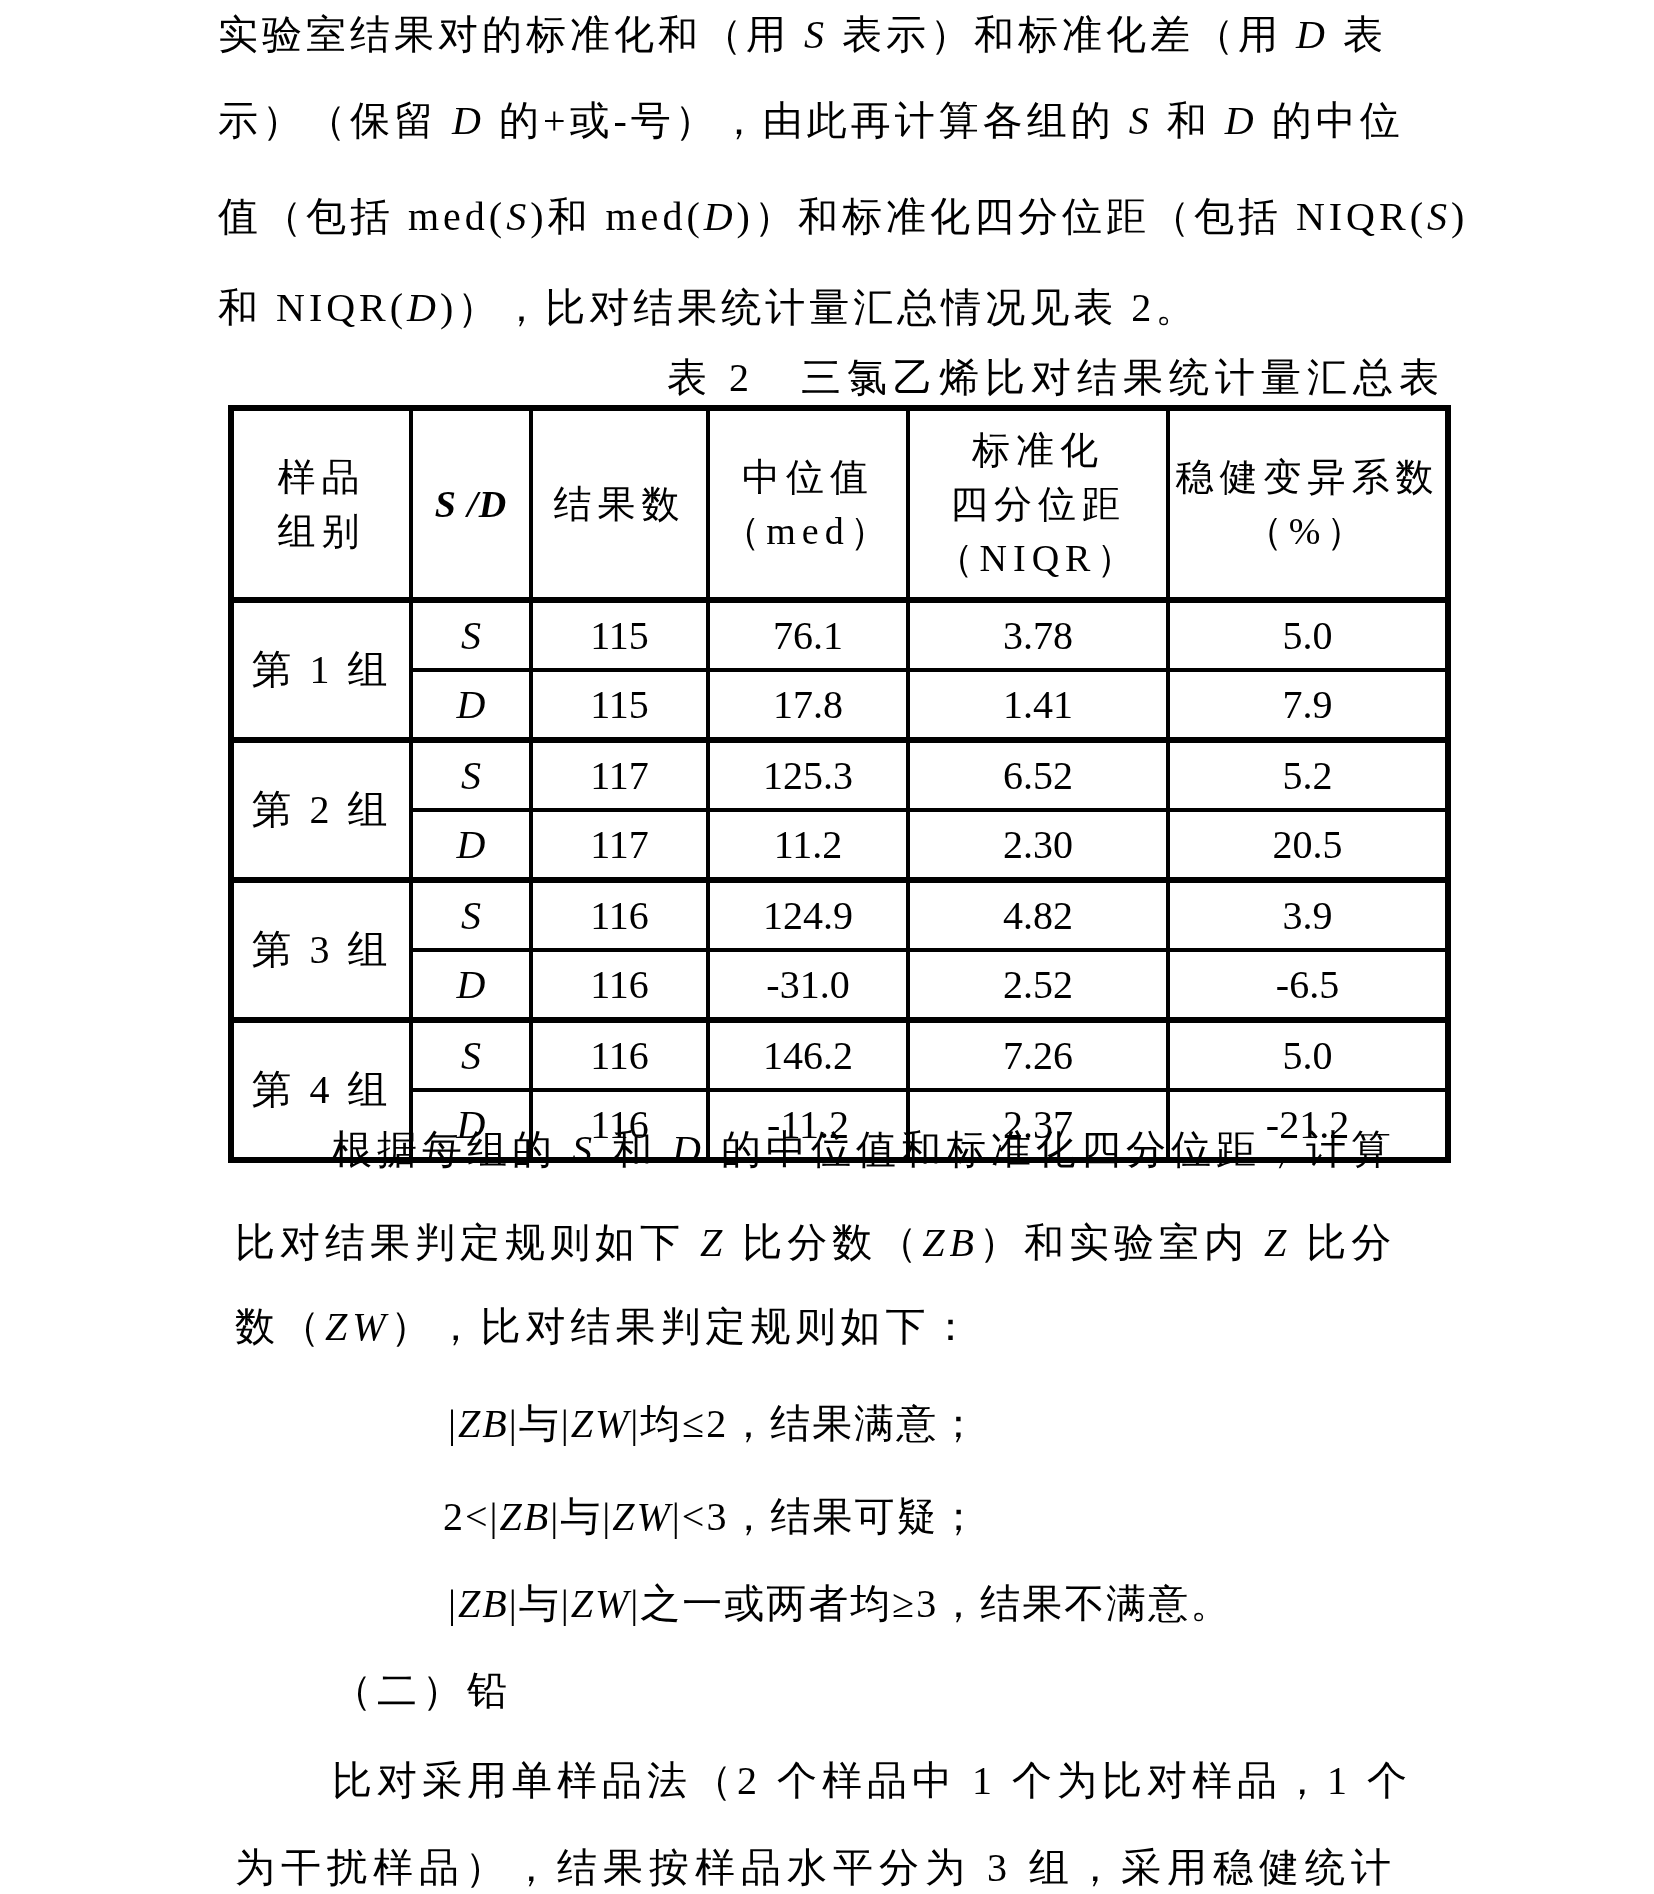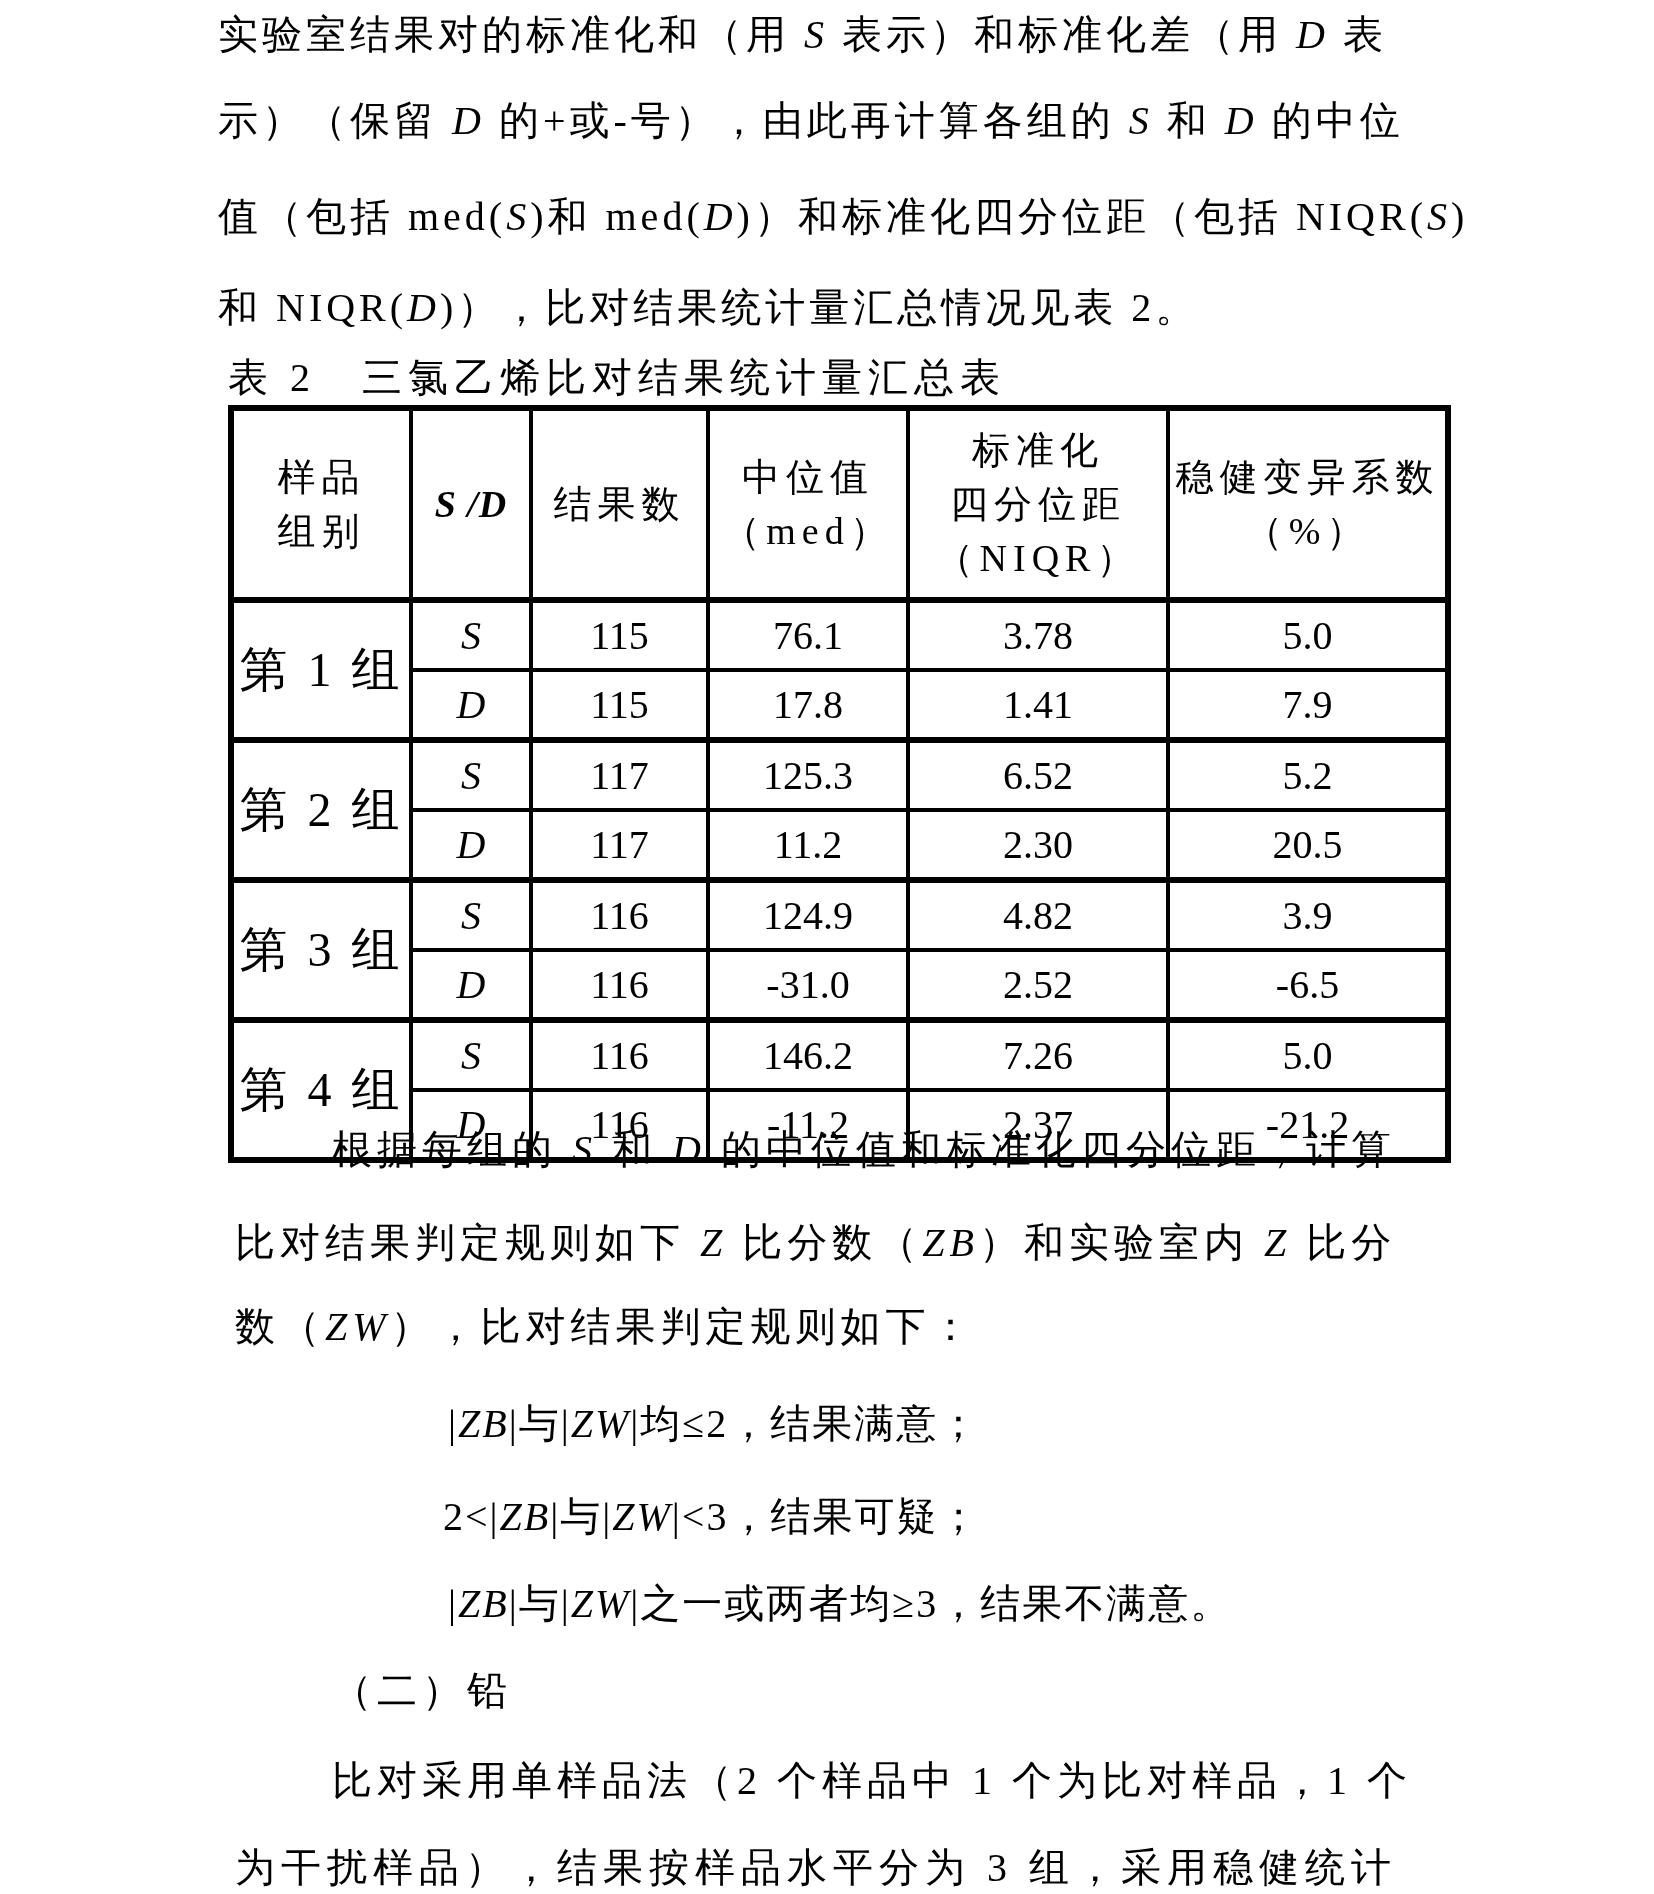--- a/index.html
+++ b/index.html
@@ -22,21 +22,21 @@
   .it{font-style:italic;}
   .sp4{letter-spacing:4px;}
   .sp5{letter-spacing:5px;}
   .sp6{letter-spacing:6px;}
   .sp2{letter-spacing:2px;}
   .caption{
     position:absolute;
     left:228px;
     top:355px;
     width:1217px;
-    text-align:left;
+    text-align:right;
     font-size:40px;
     line-height:46px;
     letter-spacing:6px;
     white-space:nowrap;
   }
   table.tbl{
     position:absolute;
     left:228px;
     top:405px;
     width:1217px;
@@ -61,21 +61,21 @@
     height:186px;
   }
   .tbl thead th.sd-h{font-style:italic;letter-spacing:1px;font-weight:bold;}
   .tbl tbody td{
     font-size:40px;
     height:65px;
     line-height:1;
   }
   .tbl tbody tr.g-first td{border-top:6px solid #000;}
   .tbl tbody tr.g-second td{border-top:3px solid #000;}
-  .tbl td.glabel{font-size:48px;letter-spacing:4px;}
+  .tbl td.glabel{font-size:40px;letter-spacing:4px;}
   .tbl td.sd{font-style:italic;}
 </style>
 </head>
 <body>
 
 <div class="page">
 
   <div class="line sp4" style="left:218px;top:98px;"><span>示）（保留 </span><span class="it">D</span><span> 的+或-号），由此再计算各组的 </span><span class="it">S</span><span> 和 </span><span class="it">D</span><span> 的中位</span></div>
   <div class="line sp4" style="left:218px;top:12px;"><span>实验室结果对的标准化和（用 </span><span class="it">S</span><span> 表示）和标准化差（用 </span><span class="it">D</span><span> 表</span></div>
   <div class="line sp4" style="left:218px;top:194px;"><span>值（包括 med(</span><span class="it">S</span><span>)和 med(</span><span class="it">D</span><span>)）和标准化四分位距（包括 NIQR(</span><span class="it">S</span><span>)</span></div>

